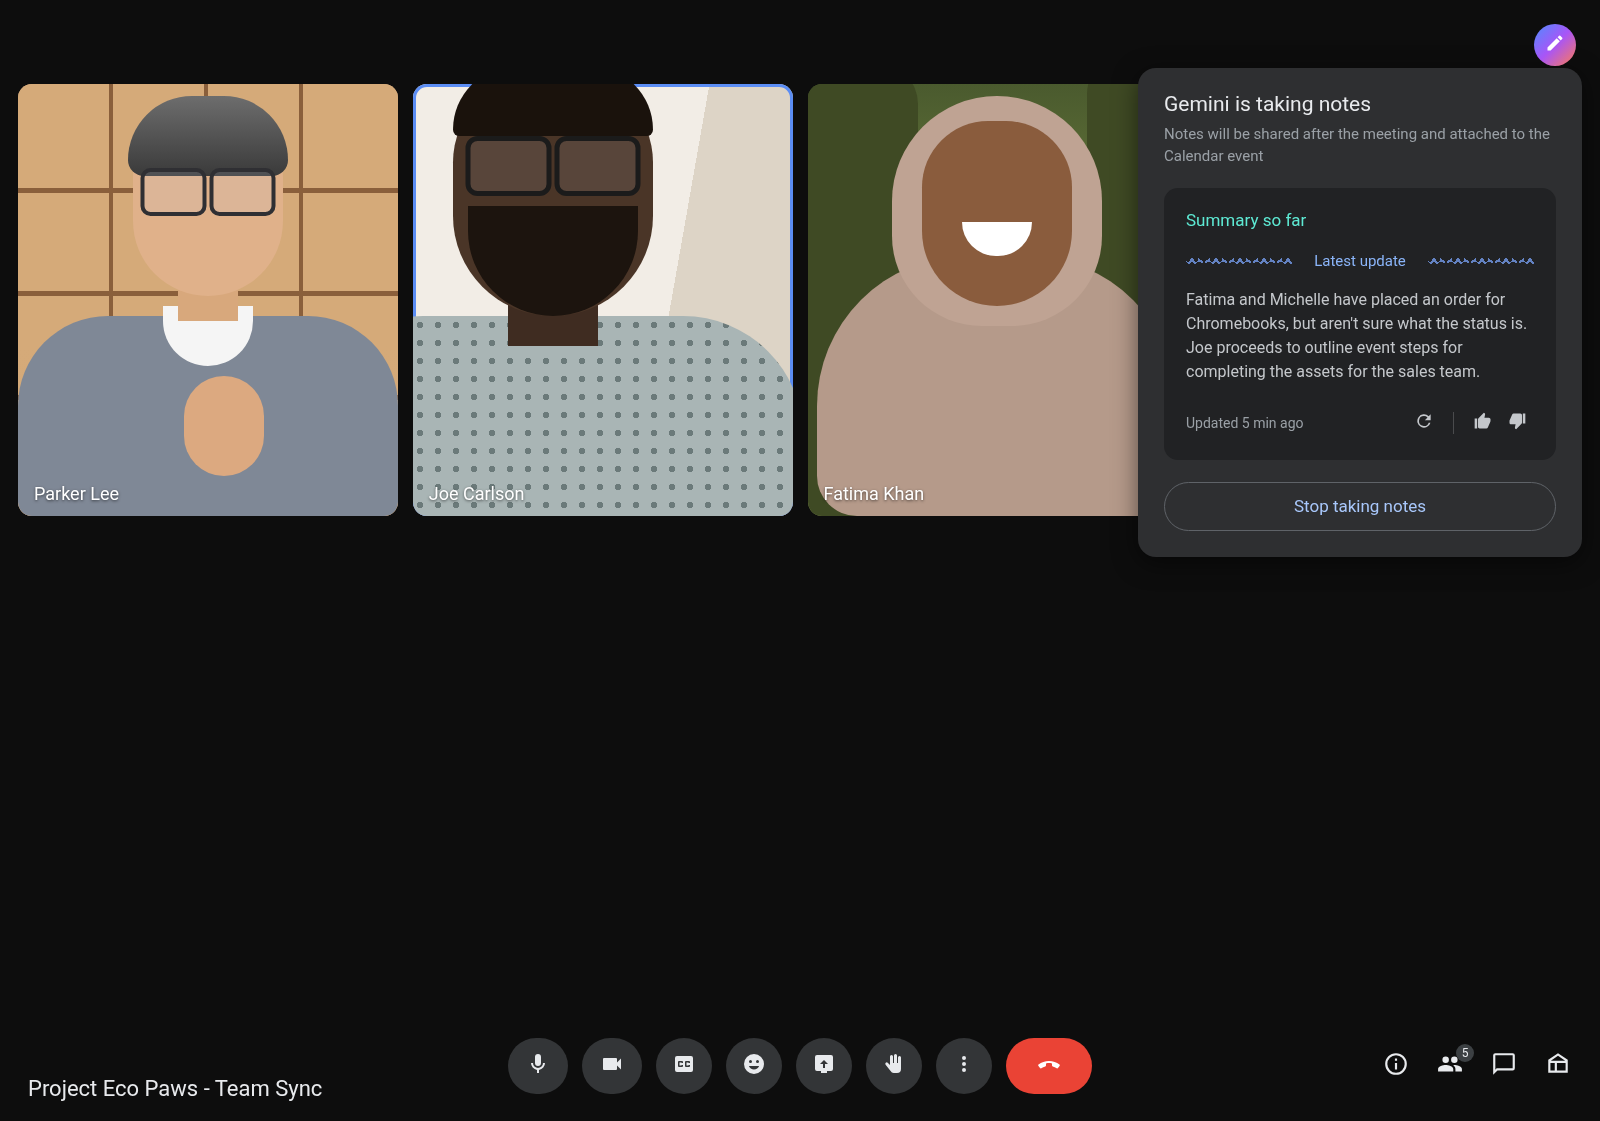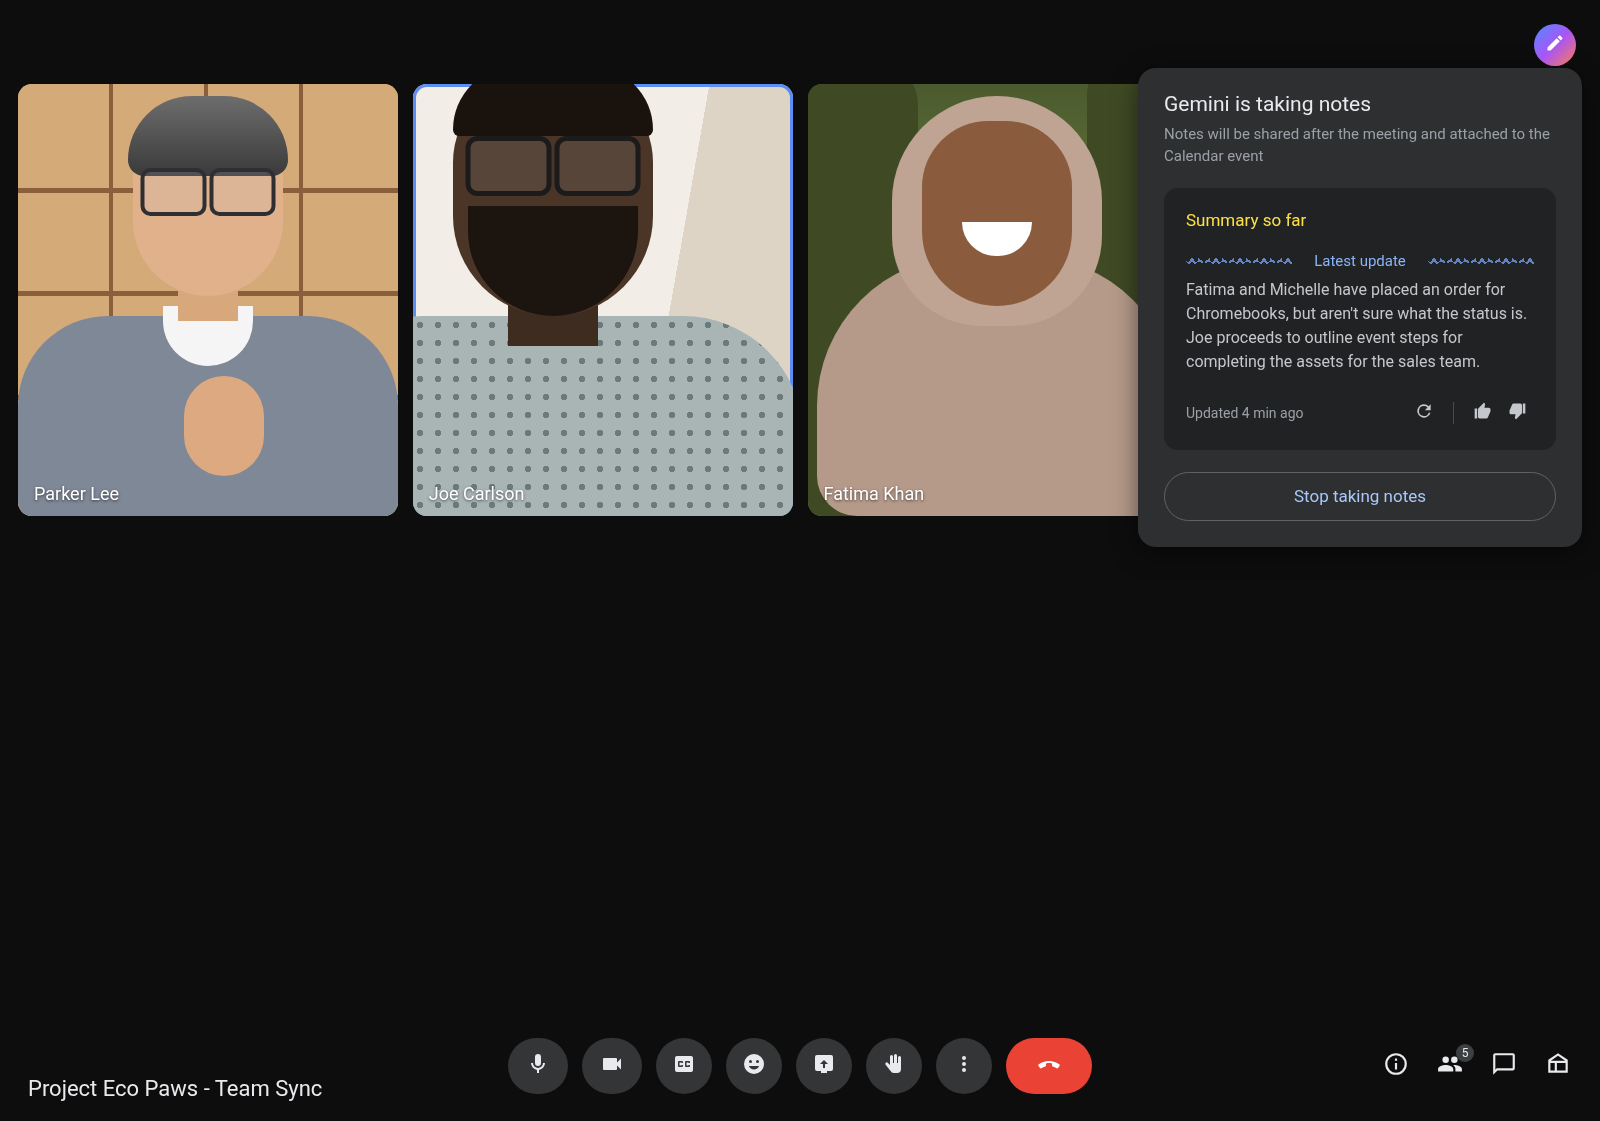--- a/index.html
+++ b/index.html
@@ -138,23 +138,23 @@
     width: 444px;
     background: #2e2f31;
     border-radius: 18px;
     padding: 24px 26px 26px;
     z-index: 20;
     box-shadow: 0 6px 24px rgba(0,0,0,.5);
   }
   .panel-title { font-size: 21px; color:#e8eaed; margin-bottom:8px; }
   .panel-sub { font-size: 15px; color:#9aa0a6; line-height:1.45; margin-bottom:20px; }
   .summary-card { background:#212224; border-radius:14px; padding:22px 22px 20px; }
-  .summary-h { font-size:17px; color:#fde047; margin-bottom:2px; }
+  .summary-h { font-size:17px; color:#5eead4; margin-bottom:2px; }
   .summary-text { font-size:16px; color:#c4c7cb; line-height:1.5; }
-  .divider-row { display:flex; align-items:center; gap:22px; margin:22px 0 8px;justify-content:space-between; }
+  .divider-row { display:flex; align-items:center; gap:22px; margin:22px 0 18px;justify-content:space-between; }
   .squiggle { flex:1; height:6px;
     background-image: repeating-linear-gradient(90deg,transparent 0 2px,#6b8dd4 2px 4px);
     -webkit-mask: radial-gradient(circle at 3px 0, transparent 2px, #000 2px 4px, transparent 4px) 0 0/6px 6px,
                   radial-gradient(circle at 3px 6px, transparent 2px, #000 2px 4px, transparent 4px) 3px 0/6px 6px;
     background: repeating-linear-gradient(90deg,#6b8dd4 0 3px, transparent 3px 6px);
     height:4px; opacity:.9;
   }
   .squiggle {
     background:
       linear-gradient(135deg, transparent 40%, #6b8dd4 40% 60%, transparent 60%) 0 0/8px 8px,
@@ -283,21 +283,21 @@
 
     <div class="divider-row">
       <div class="squiggle"></div>
       <div class="latest-lbl">Latest update</div>
       <div class="squiggle"></div>
     </div>
 
     <div class="summary-text">Fatima and Michelle have placed an order for Chromebooks, but aren't sure what the status is. Joe proceeds to outline event steps for completing the assets for the sales team.</div>
 
     <div class="card-footer">
-      <div class="updated">Updated 4 min ago</div>
+      <div class="updated">Updated 5 min ago</div>
       <div class="icon-btn">
         <span><svg viewBox="0 0 24 24">
               <path d="M17.65 6.35A8 8 0 1 0 19.73 14h-2.08A6 6 0 1 1 12 6a5.9 5.9 0 0 1 4.22 1.78L13 11h7V4l-2.35 2.35z"></path>
             </svg></span>
       </div>
       <div class="vdiv"></div>
       <div class="icon-btn">
         <span><svg viewBox="0 0 24 24">
               <path d="M2 21h3V9H2v12zm19-11c0-1.1-.9-2-2-2h-5.3l.8-3.8v-.3c0-.4-.2-.8-.4-1.1L13 2 6.6 8.6C6.2 9 6 9.5 6 10v9c0 1.1.9 2 2 2h8c.8 0 1.5-.5 1.8-1.2l3-7c.1-.3.2-.5.2-.8v-2z"></path>
             </svg></span>

